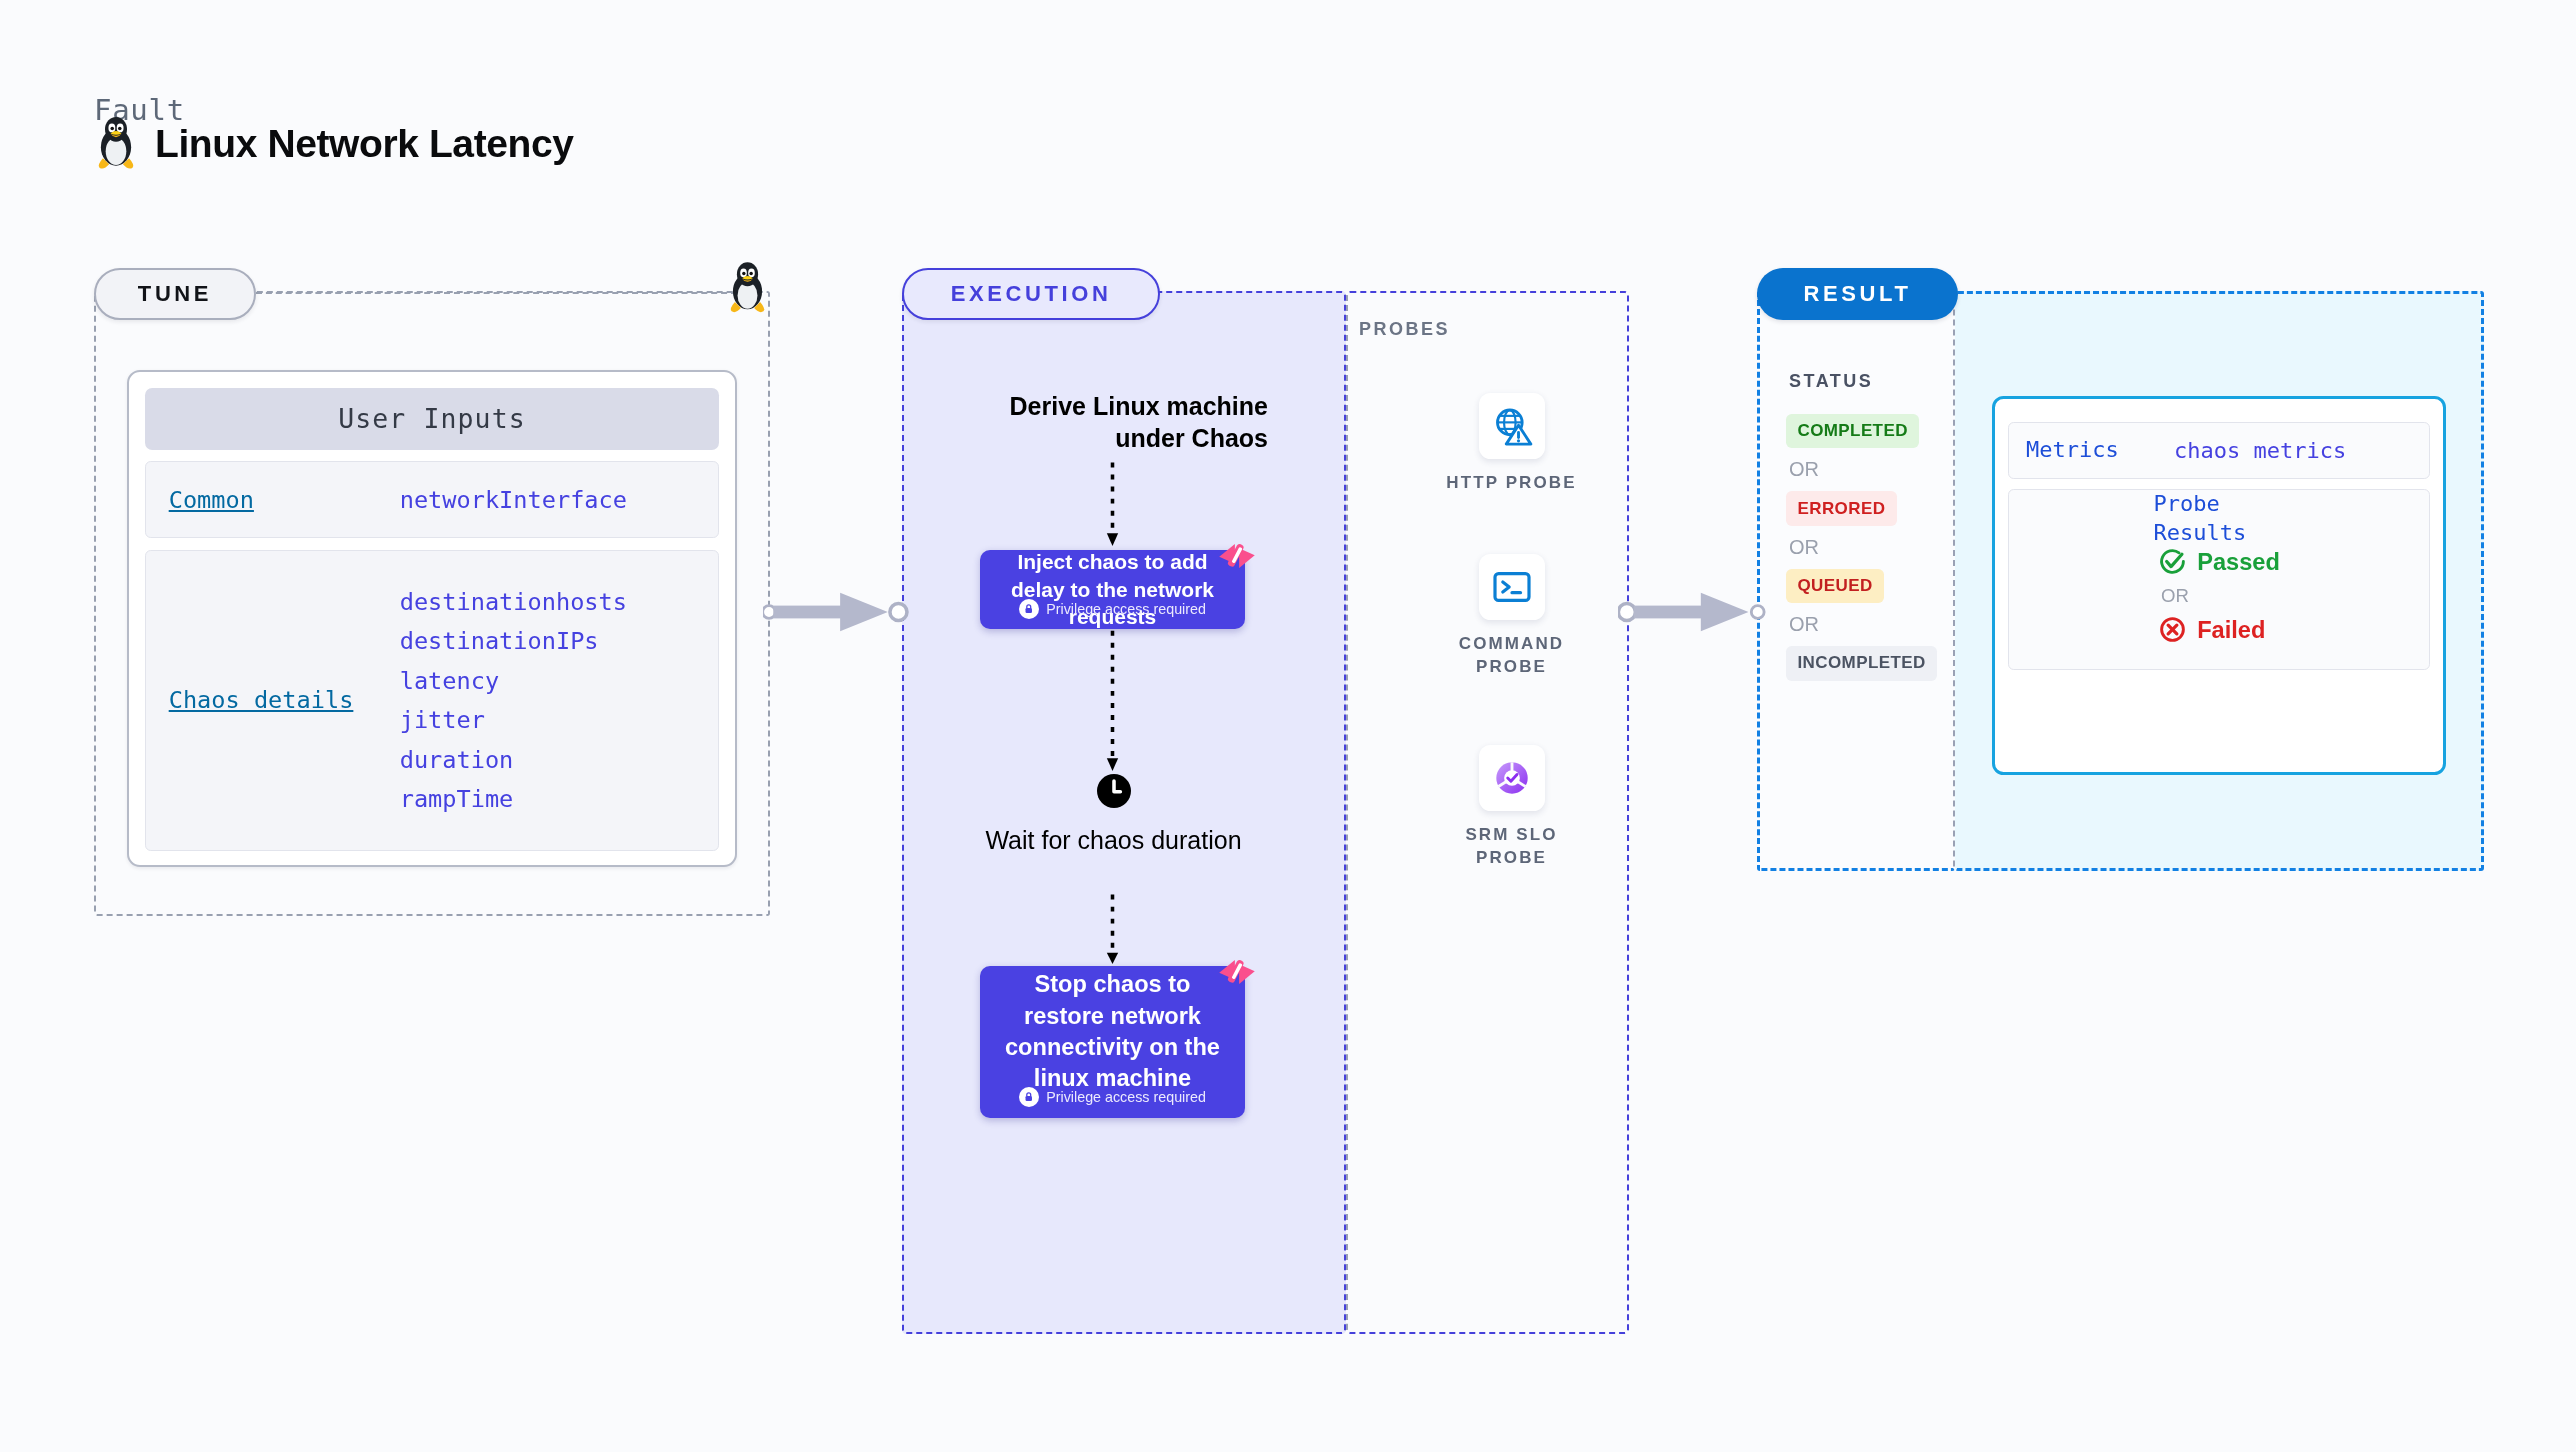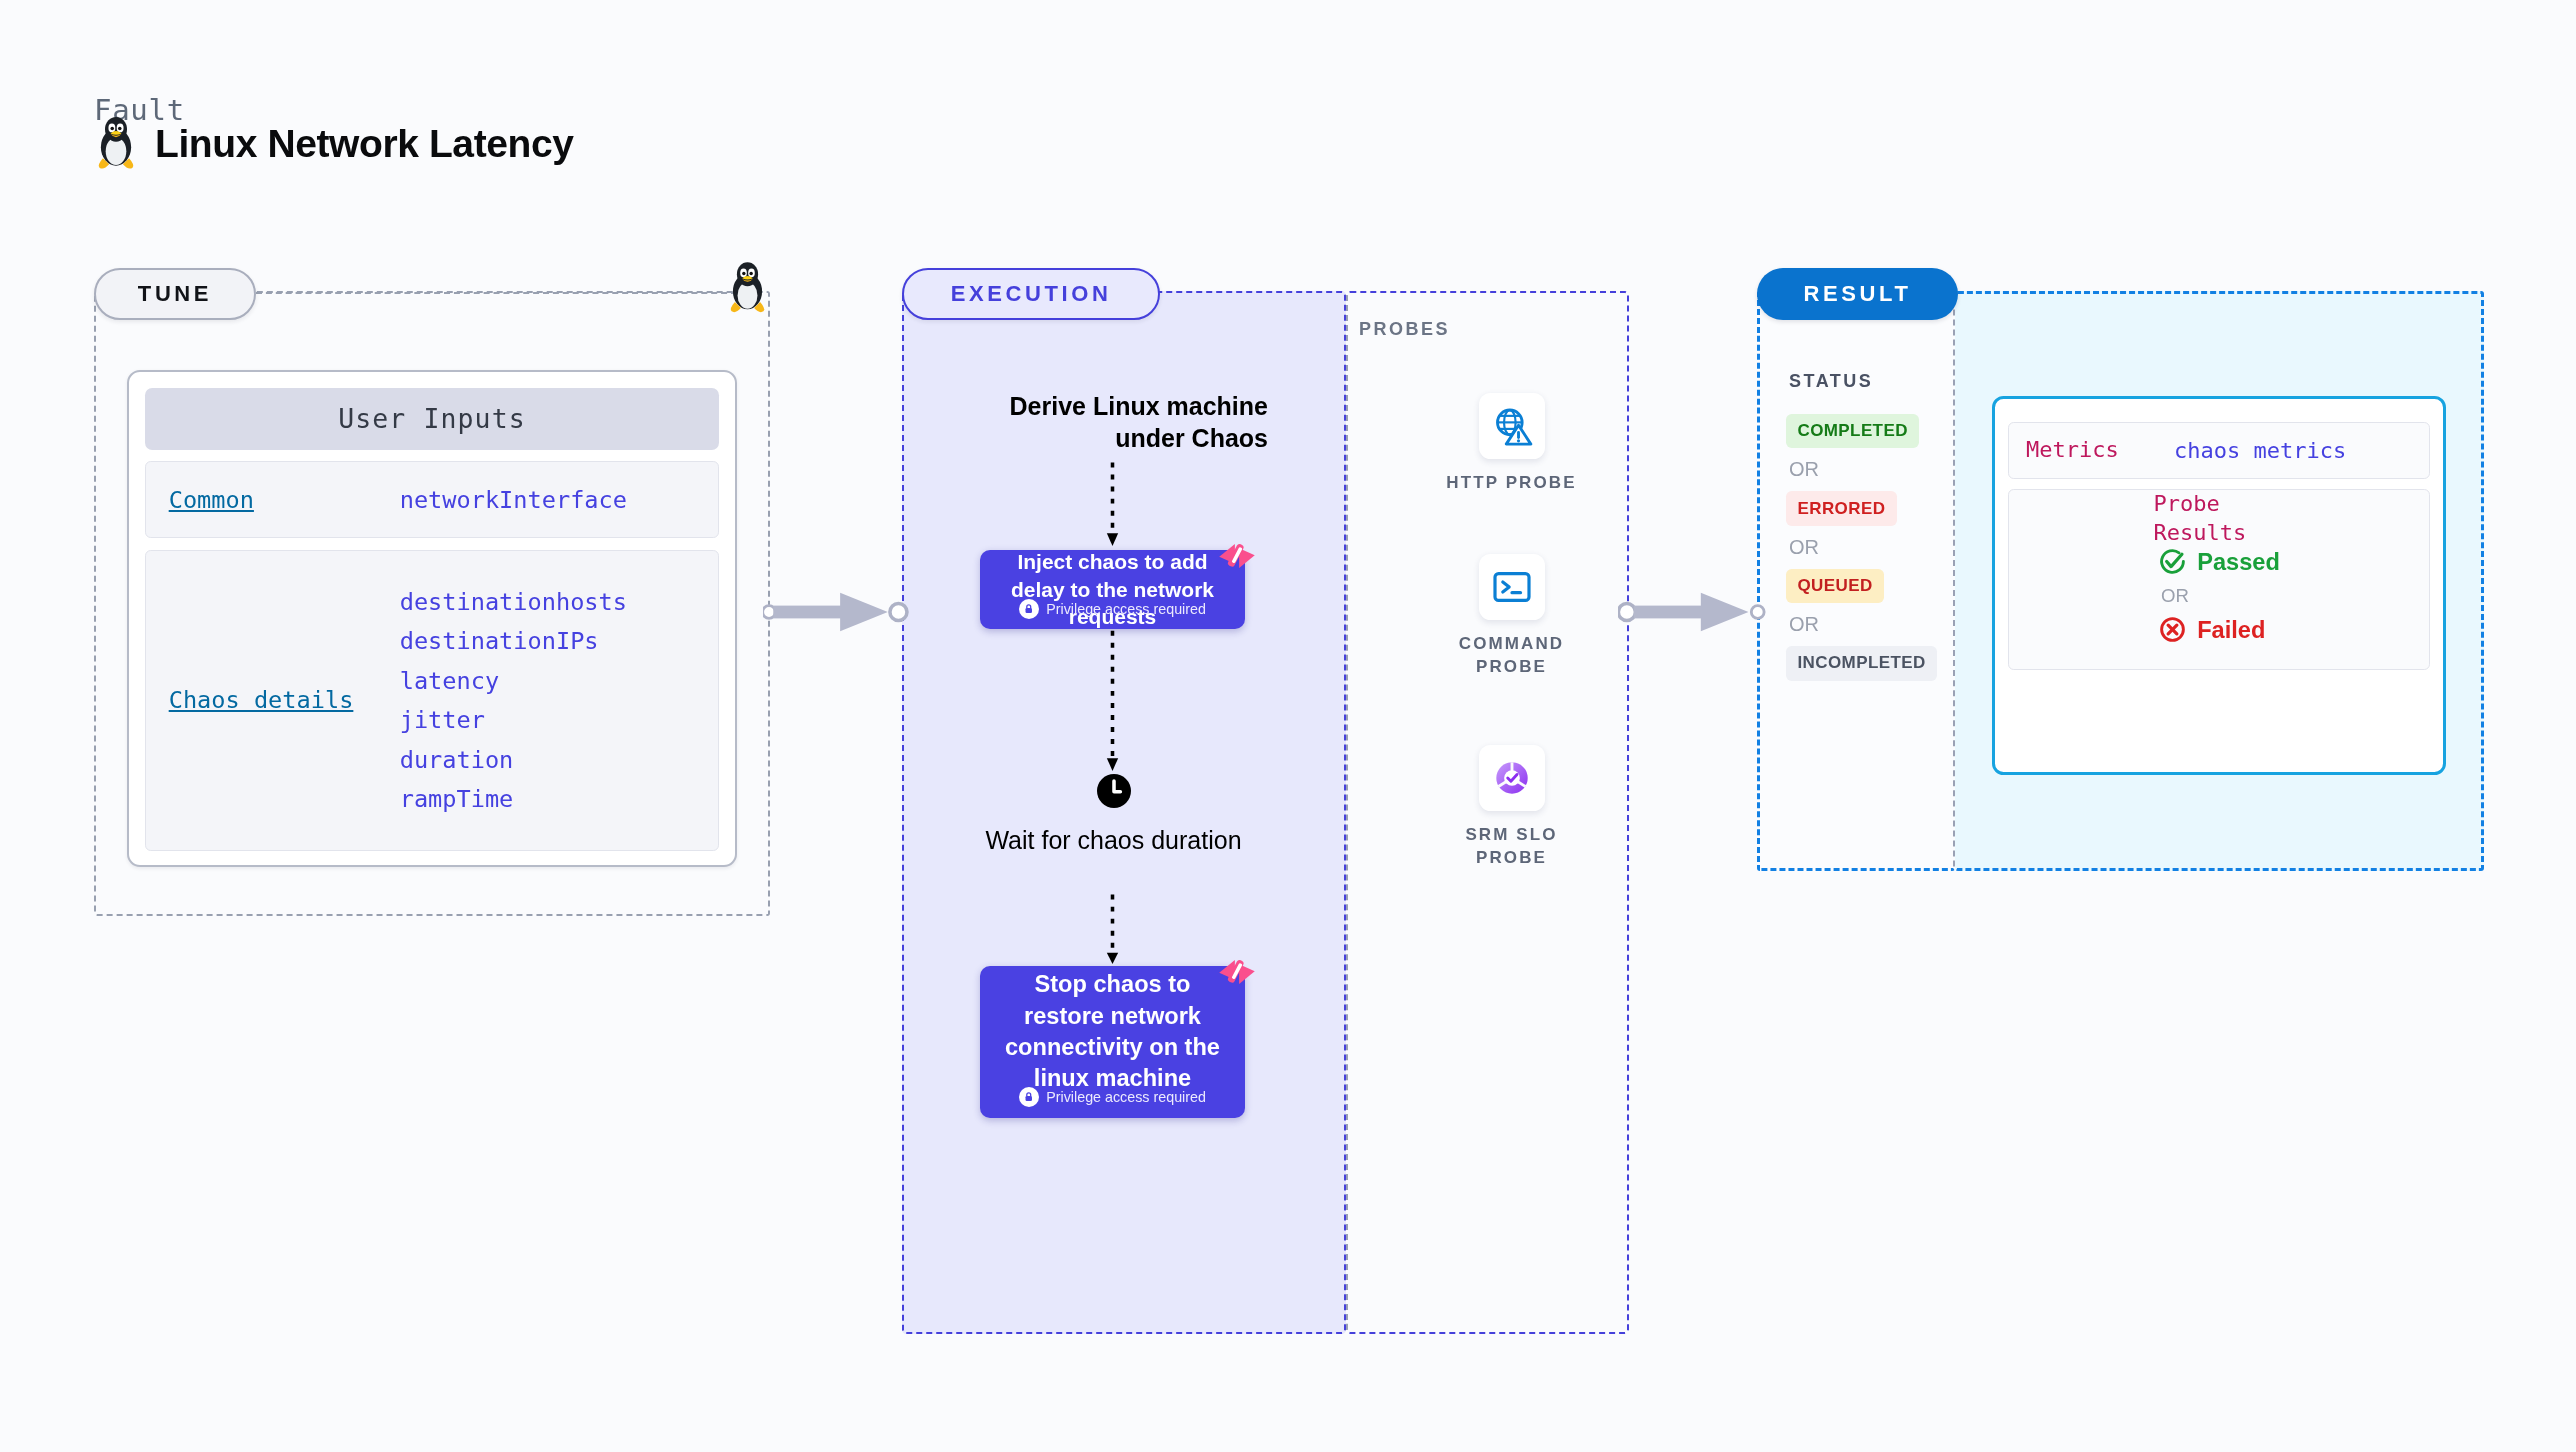--- a/index.html
+++ b/index.html
@@ -204,21 +204,21 @@
   }
   .output-sub {
     margin-top: 10px; background: #fafbfd; border: 1.4px solid #e2e4ec;
     border-radius: 5.7px; display: flex; align-items: center;
   }
   .out-metrics { height: 57px; }
   .out-probe   { height: 181px; flex-direction: column; }
   .out-label {
     width: 165px; flex: none; padding-left: 17px;
     font-family: "DejaVu Sans Mono", monospace;
-    font-size: 22px; color: #be185d; line-height: 1.3;
+    font-size: 22px; color: #1d4ed8; line-height: 1.3;
   }
   .out-value-mono {
     font-family: "DejaVu Sans Mono", monospace;
     font-size: 22px; color: #4541e0;
   }
   .res-line { display: flex; align-items: center; gap: 10px; }
   .res-pass { font-size: 23.6px; font-weight: 700; color: #19a03a; }
   .res-fail { font-size: 23.6px; font-weight: 700; color: #dd2222; }
   .res-or { font-size: 18.6px; color: #9aa0ad; margin: 7.2px 0 7.2px 2.9px; }
 </style>

